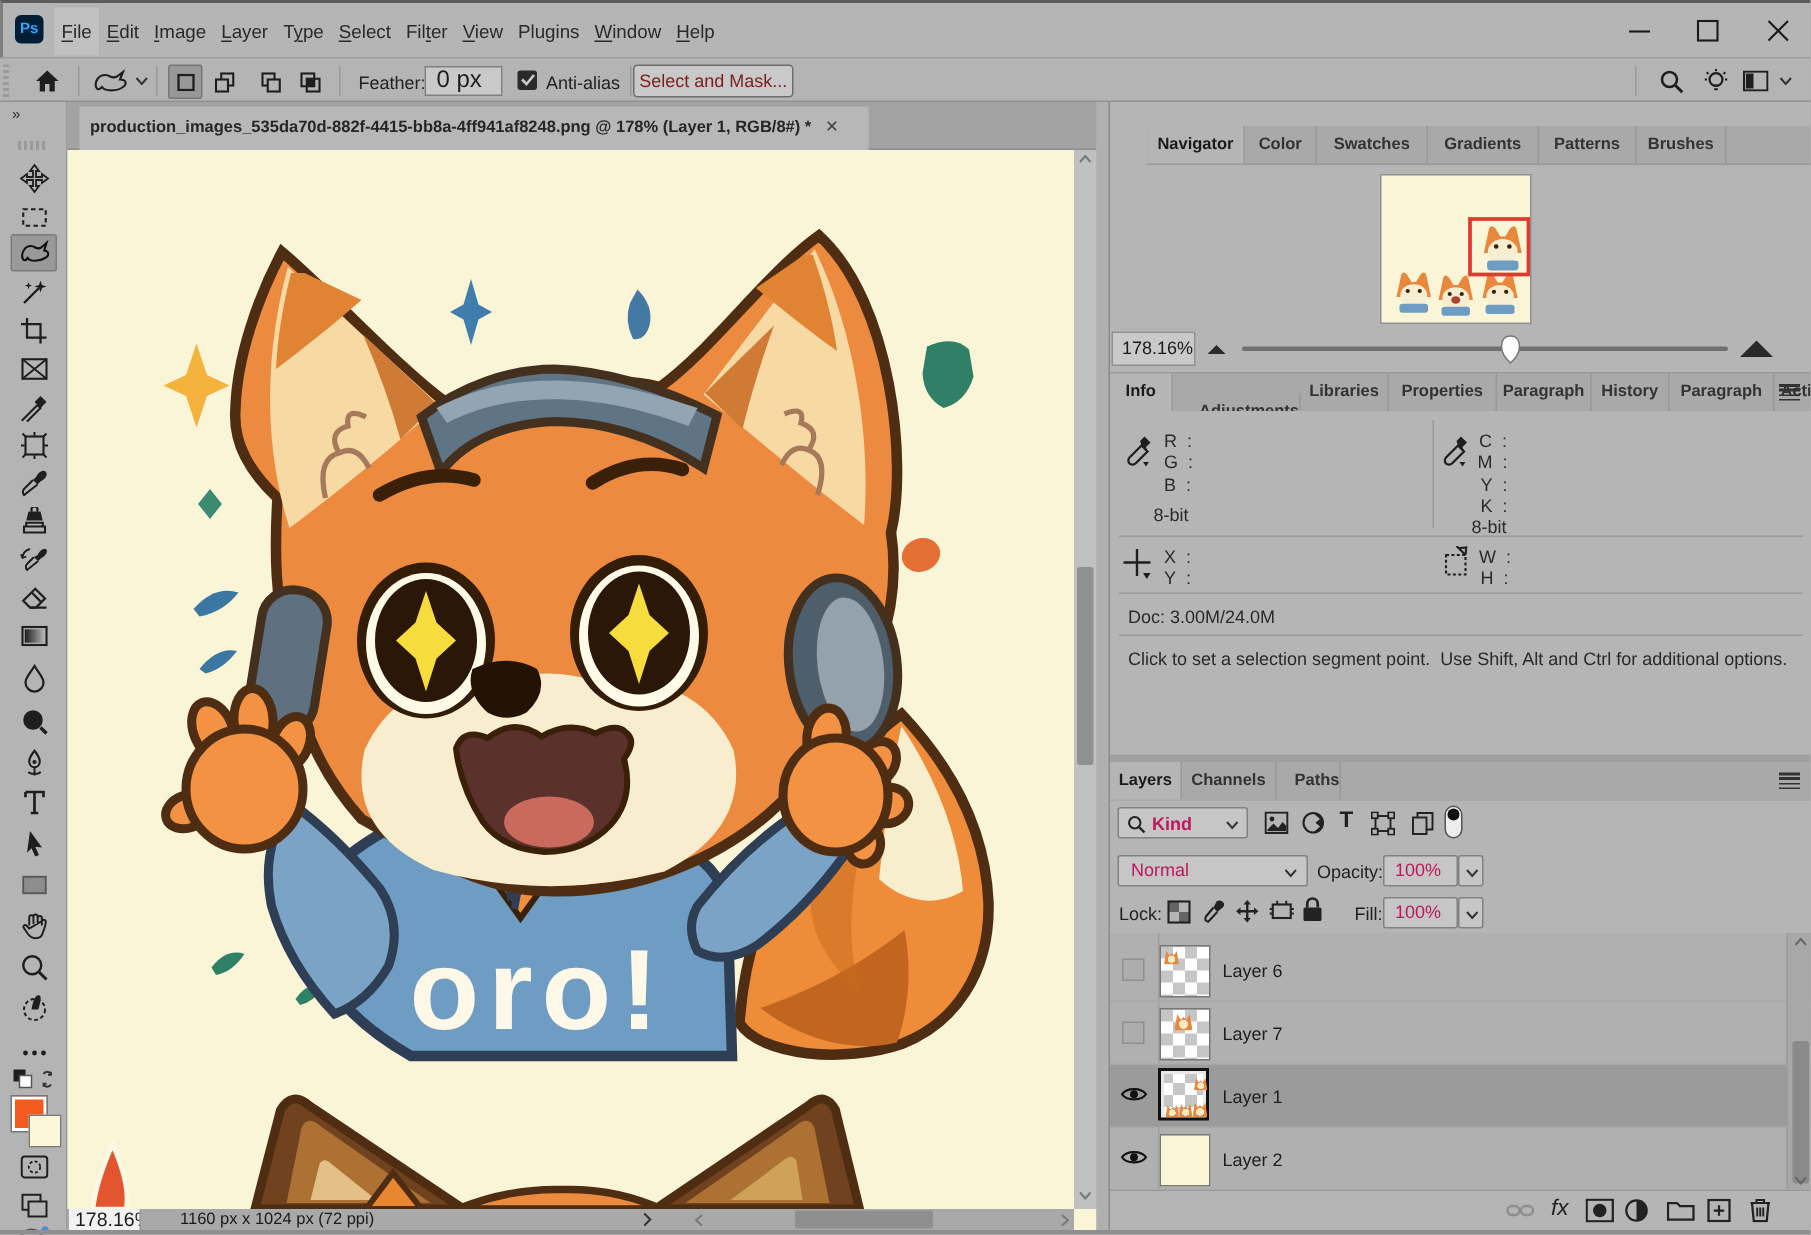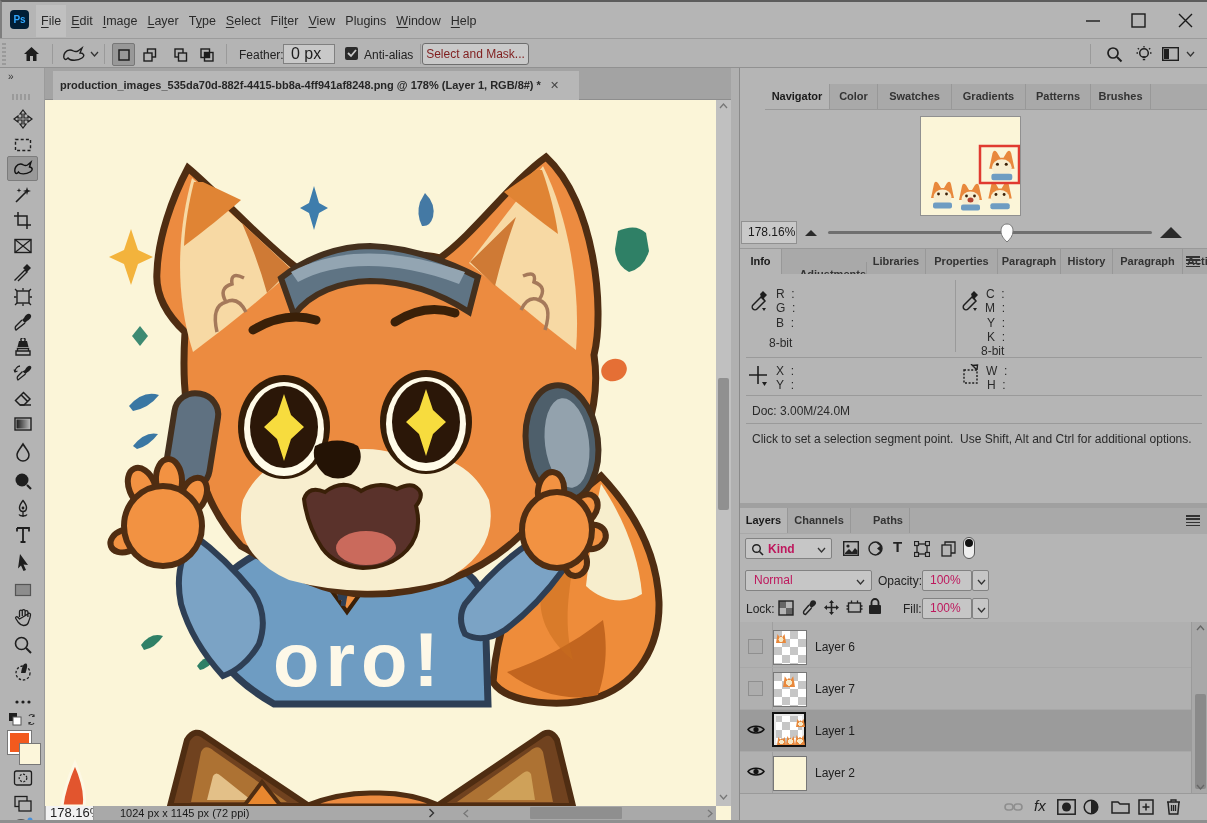--- a/index.html
+++ b/index.html
@@ -330,21 +330,21 @@
     <svg class="abs" style="left:3px;top:3px" width="9" height="6" viewBox="0 0 9 6">
       <path d="M1 5 L4.5 1 L8 5" fill="none" stroke="#777" stroke-width="1.3"></path>
     </svg>
     <div id="vthumb"></div>
     <svg class="abs" style="left:3px;top:694px" width="9" height="6" viewBox="0 0 9 6">
       <path d="M1 1 L4.5 5 L8 1" fill="none" stroke="#777" stroke-width="1.3"></path>
     </svg>
   </div>
 <div id="statusbar">
   <div class="abs" style="left:1px;top:0;width:48px;height:14px;background:#f2f2f2;border-right:1px solid #999;font-size:13px;line-height:14px;padding-left:4px;overflow:hidden;white-space:nowrap;">178.16%</div>
-  <div class="abs" style="left:75px;top:1px;font-size:11px;color:#1a1a1a;">1024 px x 1145 px (72 ppi)</div>
+  <div class="abs" style="left:75px;top:1px;font-size:11px;color:#1a1a1a;">1160 px x 1024 px (72 ppi)</div>
   <svg class="abs" style="left:383px;top:2px" width="7" height="10" viewBox="0 0 7 10">
       <path d="M1.5 1 L5.5 5 L1.5 9" fill="none" stroke="#333" stroke-width="1.4"></path>
     </svg>
   <svg class="abs" style="left:418px;top:3px" width="6" height="9" viewBox="0 0 6 9">
       <path d="M5 1 L1 4.5 L5 8" fill="none" stroke="#777" stroke-width="1.3"></path>
     </svg>
   <div class="abs" style="left:485px;top:1px;width:92px;height:12px;background:#8f8f8f;border-radius:1px;"></div>
   <svg class="abs" style="left:662px;top:3px" width="6" height="9" viewBox="0 0 6 9">
       <path d="M1 1 L5 4.5 L1 8" fill="none" stroke="#777" stroke-width="1.3"></path>
     </svg>
@@ -464,21 +464,21 @@
    <div class="abs" style="left:12px;top:130px;">Doc: 3.00M/24.0M</div>
    <div class="abs" style="left:6px;top:149px;width:456px;height:1px;background:#9a9a9a;"></div>
    <div class="abs" style="left:12px;top:158px;width:440px;line-height:15px;">Click to set a selection segment point.&nbsp; Use Shift, Alt and Ctrl for additional options.</div>
  </div>
 
  <div class="abs" style="left:0;top:435px;width:468px;height:5px;background:#a0a0a0;"></div>
  <div class="abs" style="left:0;top:440px;width:468px;height:26px;background:#a9a9a9;">
    <div class="ptabs" style="height:26px;background:none;">
      <div class="t on" style="left:0;width:48px;padding:0;text-align:center;">Layers</div>
      <div class="t" style="left:48px;width:63px;padding:0;text-align:center;">Channels</div>
-     <div class="t" style="left:127px;width:43px;padding:0;text-align:center;">Paths</div>
+     <div class="t" style="left:111px;width:43px;padding:0;text-align:right;">Paths</div>
    </div>
    <div class="burger">
         <div></div>
         <div></div>
         <div></div>
         <div></div>
       </div>
  </div>
  <div class="abs" style="left:0;top:466px;width:468px;height:286px;background:#b5b5b5;font-size:12px;color:#222;">
    <div class="abs ddown" style="left:5px;top:4px;width:87px;height:21px;">

